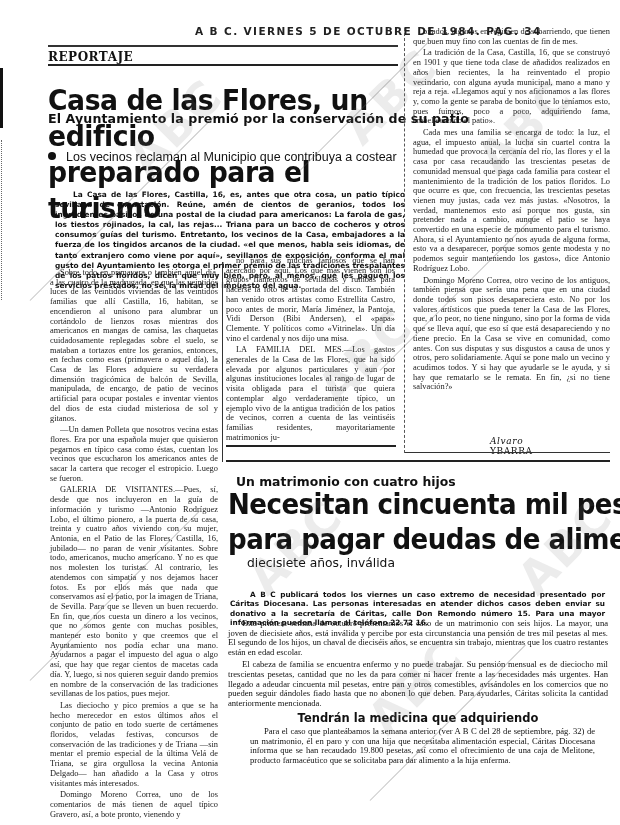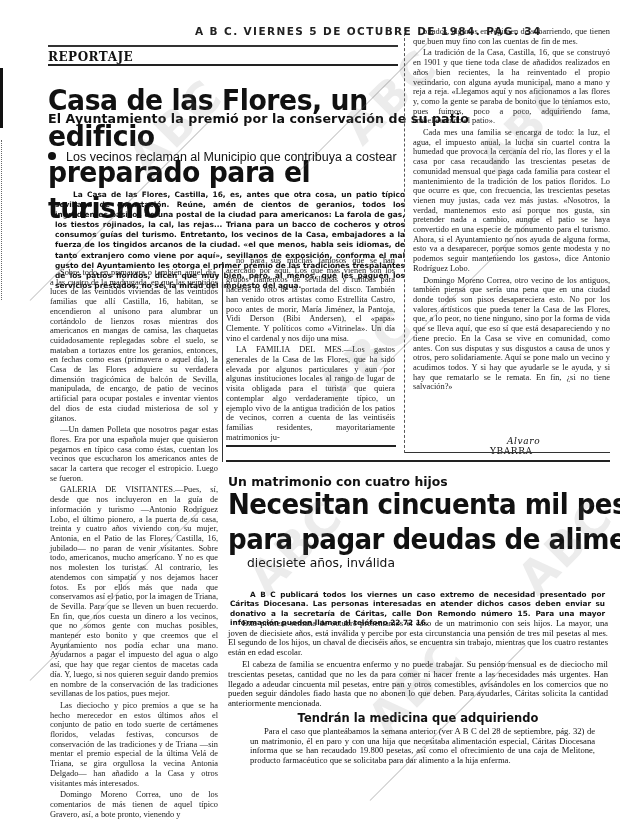--- a/index.html
+++ b/index.html
@@ -33,24 +33,24 @@
 
   .col-divider { position: absolute; width: 1px; background: #333; }
   .col-divider.a { left: 222px; top: 262px; height: 200px; }
   .col-divider.b { left: 404px; top: 28px; height: 425px; border-left: 1px dashed #555; background: none; }
 
   .rule-under-a { position: absolute; left: 226px; top: 445px; width: 170px; height: 2px; background: #222; }
   .rule-under-a2 { position: absolute; left: 226px; top: 460px; width: 384px; height: 2px; background: #222; }
   .rule-right-top { position: absolute; left: 405px; top: 452px; width: 205px; height: 1px; background: #333; }
 
   .byline { position: absolute; left: 490px; top: 436px; font-family: "DejaVu Serif", serif; font-size: 9px; letter-spacing: 0.6px; }
-  .byline .first { font-style: italic; margin-left: 17px; }
+  .byline .first { font-style: italic; }
   .banner-label { position: absolute; left: 435px; top: 452px; width: 173px; text-align: right; font-family: "DejaVu Serif", serif; font-weight: bold; font-size: 11.5px; letter-spacing: 0.7px; }
 
-  .kicker2 { position: absolute; left: 228px; top: 474px; font-family: "DejaVu Sans", sans-serif; font-weight: bold; font-size: 12.4px; }
+  .kicker2 { position: absolute; left: 236px; top: 474px; font-family: "DejaVu Sans", sans-serif; font-weight: bold; font-size: 12.4px; }
   .headline2 { position: absolute; left: 228px; top: 487px; width: 380px; font-family: "DejaVu Sans", sans-serif; font-weight: bold; font-size: 29px; line-height: 35px; letter-spacing: -0.6px; transform: scaleX(0.9); transform-origin: left top; white-space: nowrap; }
   .subhead2 { position: absolute; left: 228px; top: 556px; width: 380px; font-family: "DejaVu Sans", sans-serif; font-size: 12.3px; line-height: 15px; }
   .subhead2 .indent { padding-left: 19px; }
 
   .notice { position: absolute; left: 230px; top: 590px; width: 375px; font-family: "DejaVu Sans", sans-serif; font-size: 7.3px; line-height: 9.4px; font-weight: bold; text-align: justify; text-indent: 20px; }
   .body2 { position: absolute; left: 228px; top: 619px; width: 380px; font-family: "Liberation Serif", serif; font-size: 8.6px; line-height: 9.6px; text-align: justify; }
   .body2 p { margin: 0; text-indent: 14px; }
   .body2 p + p { margin-top: 3px; }
 
   .box-title { position: absolute; left: 228px; top: 711px; width: 380px; text-align: center; font-family: "DejaVu Sans", sans-serif; font-weight: bold; font-size: 11.5px; }
@@ -77,21 +77,21 @@
     <div>Casa de las Flores, un edificio</div>
     <div>preparado para el turismo</div>
   </div>
   <div class="subhead">
     <div><span class="bullet"></span><span>Los vecinos reclaman al Municipio que contribuya a costear</span></div>
   </div>
   <div class="lede">La Casa de las Flores, Castilla, 16, es, antes que otra cosa, un patio típico sevillano de exportación. Reúne, amén de cientos de geranios, todos los ingredientes básicos de una postal de la ciudad para americanos: La farola de gas, los tiestos rojinados, la cal, las rejas... Triana para un bacco de cocheros y otros consumos guías del turismo. Entretanto, los vecinos de la Casa, embajadores a la fuerza de los tingidos arcanos de la ciudad. «el que menos, habla seis idiomas, de tanto extranjero como viene por aquí», sevillanos de exposición, conforma el mal gusto del Ayuntamiento les otorga el primer premio de las tradiciones trespalantes de los patios floridos, dicen que muy bien, pero, al menos, que les paguen los servicios prestados, no sé, la mitad del impuesto del agua.</div>
 
   <div class="col col-a">
     <p>Sobre todo en primavera o también aquel día, a las cuatro de la madrugada, en que las veintidós luces de las veintidós viviendas de las veintidós familias que allí Castilla, 16, habitan, se encendieron al unísono para alumbrar un cortándolo de lienzos rosas mientras dos americanos en mangas de camisa, las chaquetas cuidadosamente replegadas sobre el suelo, se mataban a tortazos entre los geranios, entonces, en fechas como esas (primavera o aquel día), la Casa de las Flores adquiere su verdadera dimensión tragicómica de balcón de Sevilla, manipulada, de encargo, de patio de vecinos artificial para ocupar postales e inventar vientos del dios de esta ciudad misteriosa de sol y gitanos.</p>
-    <p>—Un damen Polleta que nosotros pagar estas flores. Era por una española mujer que quisieron pegarnos en típico casa como éstas, cuentan los vecinos que escucharon los americanos antes de sacar la cartera que recoger el estropicio. Luego se fueron.</p>
+    <p>—Un damen Polleta que nosotros vecina estas flores. Era por una española mujer que quisieron pegarnos en típico casa como éstas, cuentan los vecinos que escucharon los americanos antes de sacar la cartera que recoger el estropicio. Luego se fueron.</p>
     <p>GALERIA DE VISITANTES.—Pues, sí, desde que nos incluyeron en la guía de información y turismo —Antonio Rodríguez Lobo, el último pionero, a la puerta de su casa, treinta y cuatro años viviendo con su mujer, Antonia, en el Patio de las Flores, Castilla, 16, jubilado— no paran de venir visitantes. Sobre todo, americanos, mucho americano. Y no es que nos molesten los turistas. Al contrario, les atendemos con simpatía y nos dejamos hacer fotos. Es por ellos más que nada que conservamos así el patio, por la imagen de Triana, de Sevilla. Para que se lleven un buen recuerdo. En fin, que nos cuesta un dinero a los vecinos, que no somos gente con muchas posibles, mantener esto bonito y que creemos que el Ayuntamiento nos podía echar una mano. Ayudarnos a pagar el impuesto del agua o algo así, que hay que regar cientos de macetas cada día. Y, luego, si nos quieren seguir dando premios en nombre de la conservación de las tradiciones sevillanas de los patios, pues mejor.</p>
     <p>Las dieciocho y pico premios a que se ha hecho merecedor en estos últimos años el conjunto de patio en todo suerte de certámenes floridos, veladas festivas, concursos de conservación de las tradiciones y de Triana —sin mentar el premio especial de la última Velá de Triana, se gira orgullosa la vecina Antonia Delgado— han añadido a la Casa y otros visitantes más interesados.</p>
     <p>Domingo Moreno Correa, uno de los comentarios de más tienen de aquel típico Gravero, así, a bote pronto, vienendo y</p>
   </div>
   <div class="col-divider a"></div>
 
   <div class="col col-b">
     <p>no para sus muchas famosos que se han acercado por aquí. Los que más vienen son los grupos flamencos de sevillanas y rumbas para hacerse la foto de la portada del disco. También han venido otros artistas como Estrellita Castro, poco antes de morir, María Jiménez, la Pantoja, Vidi Derson (Bibi Andersen), el «papa» Clemente. Y políticos como «Vitrinela». Un día vino el cardenal y nos dijo una misa.</p>
     <p>LA FAMILIA DEL MES.—Los gastos generales de la Casa de las Flores, que ha sido elevada por algunos particulares y aun por algunas instituciones locales al rango de lugar de visita obligada para el turista que quiera contemplar algo verdaderamente típico, un ejemplo vivo de la antigua tradición de los patios de vecinos, corren a cuenta de las veintiséis familias residentes, mayoritariamente matrimonios ju-</p>
   </div>

